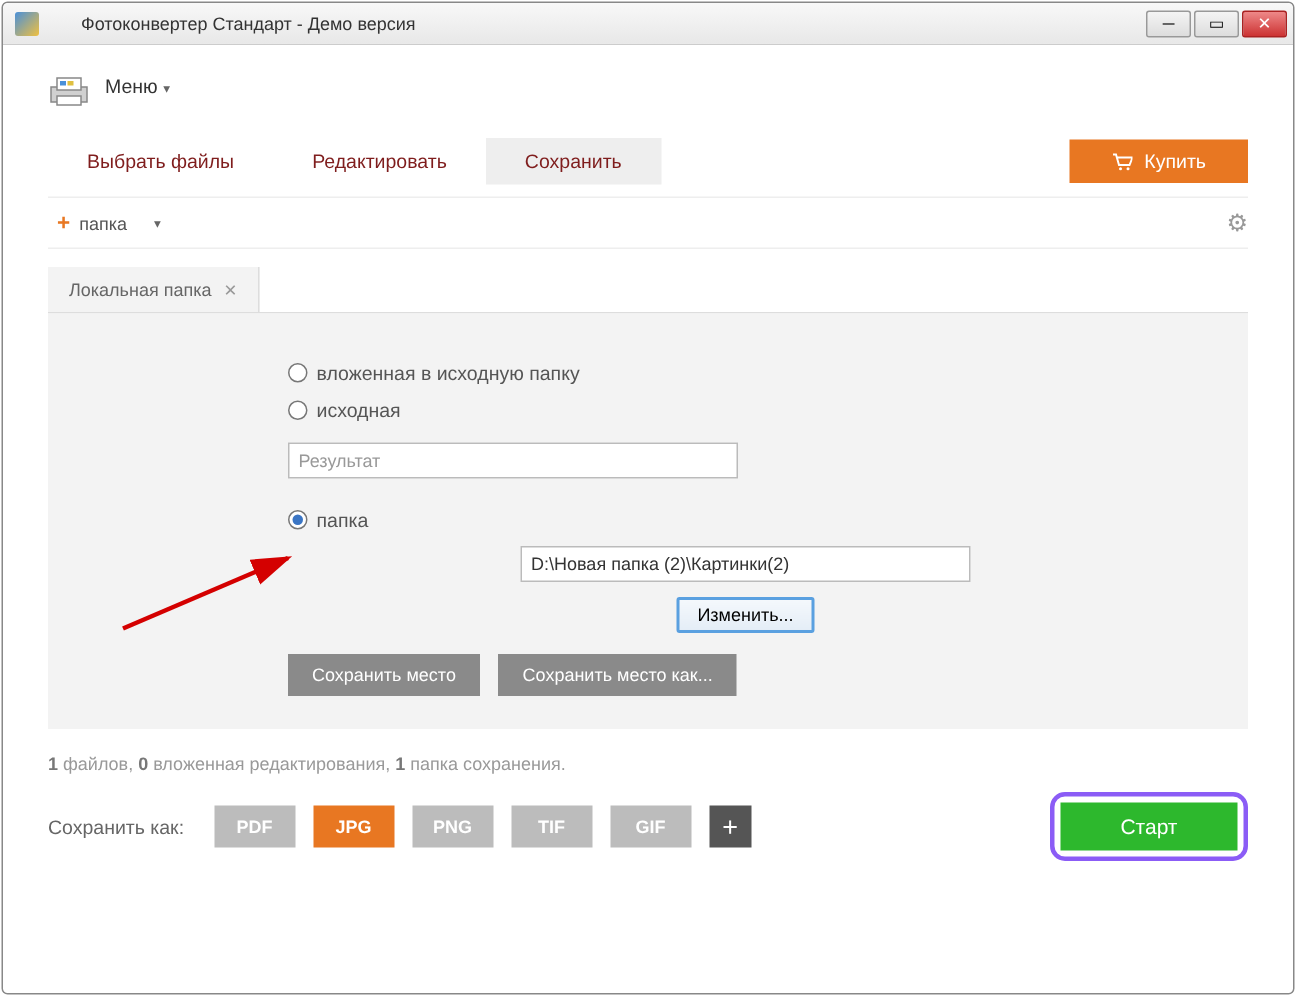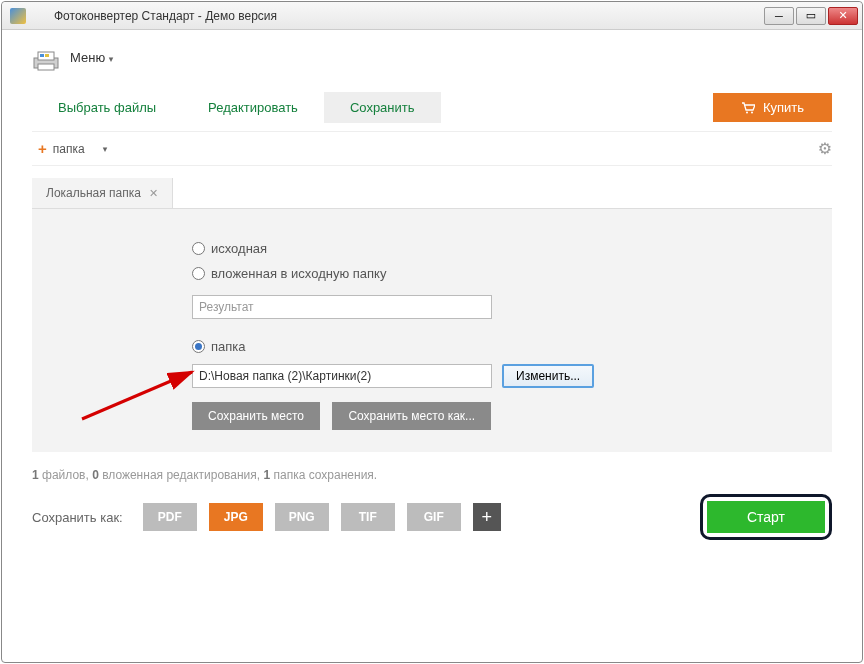--- a/index.html
+++ b/index.html
@@ -15,58 +15,58 @@
 
 .client { padding: 20px 30px 14px 30px; }
 
 .menu-row { display: flex; align-items: flex-start; gap: 10px; margin-bottom: 20px; }
 .menu-icon { width: 28px; height: 22px; display: inline-block; position: relative; }
 .menu-icon svg { width: 28px; height: 22px; }
 .menu-label { font-size: 13px; color: #333; cursor: pointer; }
 .menu-caret { font-size: 9px; color: #666; }
 
 .tabs-row { display: flex; align-items: center; gap: 0; margin-bottom: 8px; }
-.tab { padding: 8px 26px; font-size: 13px; color: #15803d; cursor: pointer; }
+.tab { padding: 8px 26px; font-size: 13px; color: #7f1d1d; cursor: pointer; }
 .tab.active { background: #eee; }
 .spacer { flex: 1; }
 .buy-btn { background: #e87722; color: #fff; padding: 7px 28px; font-size: 13px; cursor: pointer; display: flex; align-items: center; gap: 8px; }
 .cart-icon { width: 14px; height: 12px; }
 
 .toolbar-row { display: flex; align-items: center; padding: 6px 0; border-top: 1px solid #eee; border-bottom: 1px solid #eee; margin-bottom: 12px; }
 .add-folder { display: flex; align-items: center; gap: 6px; font-size: 12px; color: #555; cursor: pointer; padding: 2px 6px; }
 .plus-mark { color: #e87722; font-weight: bold; font-size: 15px; }
 .gear { color: #999; font-size: 16px; cursor: pointer; }
 
 .subtab-bar { display: flex; border-bottom: 1px solid #ddd; }
 .subtab { background: #f3f3f3; padding: 8px 14px; font-size: 12px; color: #666; border-right: 1px solid #ddd; display: flex; align-items: center; gap: 8px; }
 .subtab .x { color: #999; cursor: pointer; font-size: 11px; }
 
 .panel { background: #f3f3f3; padding: 22px 30px 22px 160px; position: relative; }
 .panel .label { font-size: 13px; color: #555; margin-bottom: 14px; }
 .radio-row { display: flex; align-items: center; gap: 6px; font-size: 13px; color: #555; margin: 10px 0; }
 .radio { width: 13px; height: 13px; border: 1px solid #777; border-radius: 50%; background: #fff; display: inline-flex; align-items: center; justify-content: center; }
 .radio.checked::after { content: ''; width: 7px; height: 7px; background: #3a75c4; border-radius: 50%; }
 .text-input { width: 300px; height: 24px; border: 1px solid #bbb; background: #fff; padding: 0 6px; font-size: 12px; color: #999; margin: 4px 0 10px 0; }
-.path-row { display: flex; align-items: center; gap: 10px; margin: 4px 0 14px 0; }
+.path-row { display: flex; align-items: center; gap: 10px; margin: 4px 0 14px 0; flex-direction: column; }
 .path-input { width: 300px; height: 24px; border: 1px solid #bbb; background: #fff; padding: 0 6px; font-size: 12px; color: #333; }
 .change-btn { height: 24px; padding: 0 12px; border: 2px solid #5aa0e0; background: linear-gradient(#f4f8fc, #e4edf6); font-size: 12px; cursor: pointer; border-radius: 2px; }
 .gray-btn { background: #8a8a8a; color: #fff; border: none; padding: 7px 16px; font-size: 12px; cursor: pointer; margin-right: 8px; }
 
 .arrow { position: absolute; left: 45px; top: 155px; width: 130px; height: 60px; pointer-events: none; }
 
 .status-row { font-size: 12px; color: #999; margin: 16px 0 12px 0; }
 .status-row strong { color: #777; }
 
 .bottom-row { display: flex; align-items: center; gap: 12px; }
 .save-as-label { font-size: 13px; color: #666; margin-right: 8px; }
 .fmt-btn { width: 54px; height: 28px; background: #bcbcbc; color: #fff; font-size: 12px; font-weight: bold; display: flex; align-items: center; justify-content: center; cursor: pointer; }
 .fmt-btn.active { background: #e87722; }
 .fmt-add { width: 28px; height: 28px; background: #555; color: #fff; font-size: 18px; display: flex; align-items: center; justify-content: center; cursor: pointer; }
 .start-btn { background: #2db82d; color: #fff; padding: 8px 40px; font-size: 14px; cursor: pointer; border: none; }
-.start-highlight { border: 3px solid #0f172a; border-radius: 10px; padding: 4px; display: inline-flex; }
+.start-highlight { border: 3px solid #8b5cf6; border-radius: 10px; padding: 4px; display: inline-flex; }
 </style>
 </head>
 <body>
 
 <div class="window-frame">
   <div class="titlebar">
     <span class="app-icon"></span>
     <span class="title">Фотоконвертер Стандарт - Демо версия</span>
     <div class="win-controls">
       <div class="win-btn">─</div>
@@ -131,26 +131,26 @@
             <marker id="ah" markerWidth="10" markerHeight="10" refX="8" refY="3" orient="auto">
               <path d="M0,0 L0,6 L9,3 z" fill="#d40000"></path>
             </marker>
           </defs>
         <line x1="5" y1="55" x2="115" y2="8" stroke="#d40000" stroke-width="3" marker-end="url(#ah)"></line>
       </svg>
 
 
       <div class="radio-row">
         <span class="radio"></span>
-        <span>исходная</span>
+        <span>вложенная в исходную папку</span>
       </div>
 
       <div class="radio-row">
         <span class="radio"></span>
-        <span>вложенная в исходную папку</span>
+        <span>исходная</span>
       </div>
       <input class="text-input" value="Результат" style="">
 
       <div class="radio-row">
         <span class="radio checked"></span>
         <span>папка</span>
       </div>
       <div class="path-row">
         <input class="path-input" value="D:\Новая папка (2)\Картинки(2)" style="">
         <button class="change-btn">Изменить...</button>

